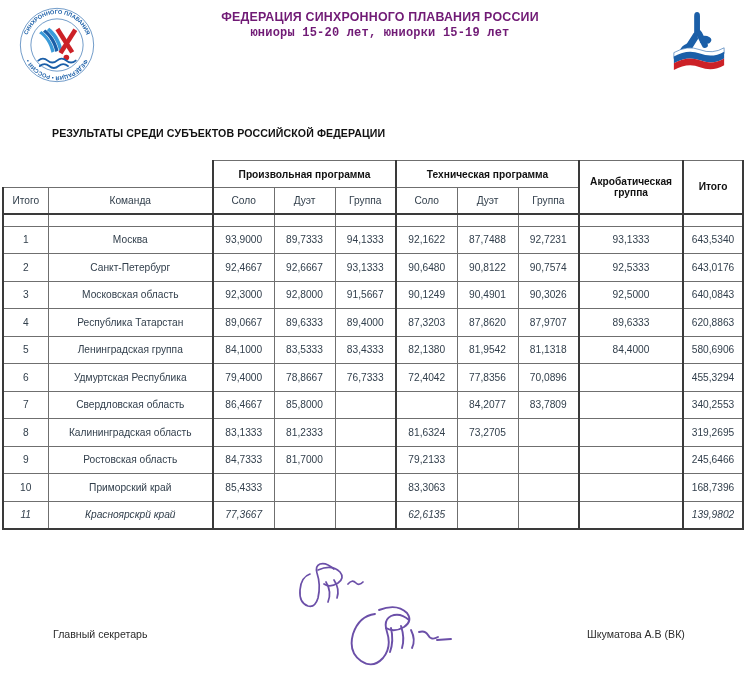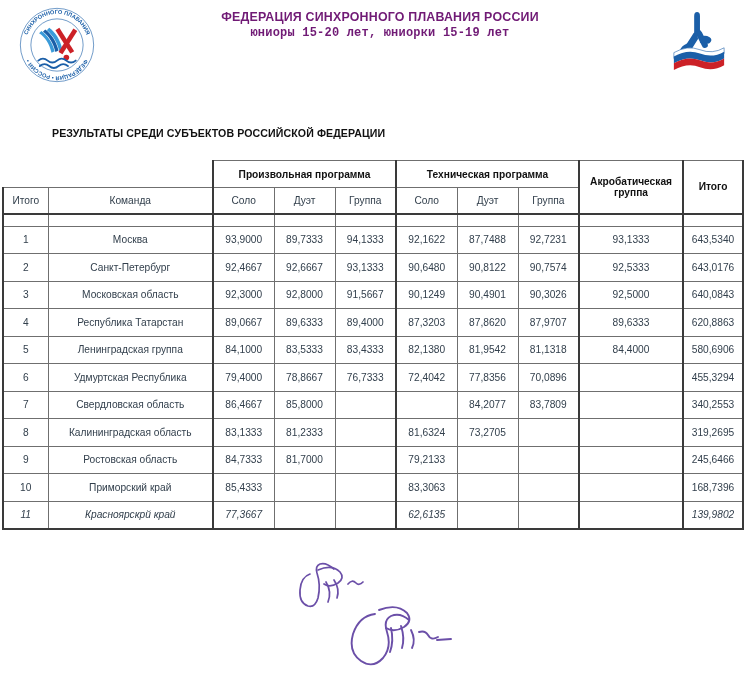--- a/index.html
+++ b/index.html
@@ -412,20 +412,24 @@
         <td class="thick-left thick-bottom">62,6135</td>
         <td class="thick-bottom"></td>
         <td class="thick-bottom"></td>
         <td class="thick-left thick-bottom"></td>
         <td class="total thick-left thick-right thick-bottom">139,9802</td>
       </tr>
     </tbody>
 </table>
 
 <div id="footer">
+  <div class="foot-row" style="top:68px;">
+    <div class="foot-role">Главный секретарь</div>
+    <div class="foot-name">Шкуматова А.В (ВК)</div>
+  </div>
 </div>
 
 <div id="sig-1">
   <svg viewBox="0 0 90 58" width="90" height="58" aria-hidden="true">
     <g fill="none" stroke="#6b4fa8" stroke-width="1.7" stroke-linecap="round">
       <path d="M14 14 q-9 3 -10 16 q-1 13 8 16 q7 2 10 -8 q3 -13 -1 -25 q-2 -7 3 -9 q6 -2 14 5"></path>
       <path d="M22 10 q14 -6 22 2 q5 6 -2 11 q-8 5 -14 1"></path>
       <path d="M30 22 q6 10 2 20"></path>
       <path d="M38 20 q6 9 3 18"></path>
       <path d="M52 24 q4 -5 8 -1 q3 3 7 -1"></path>

